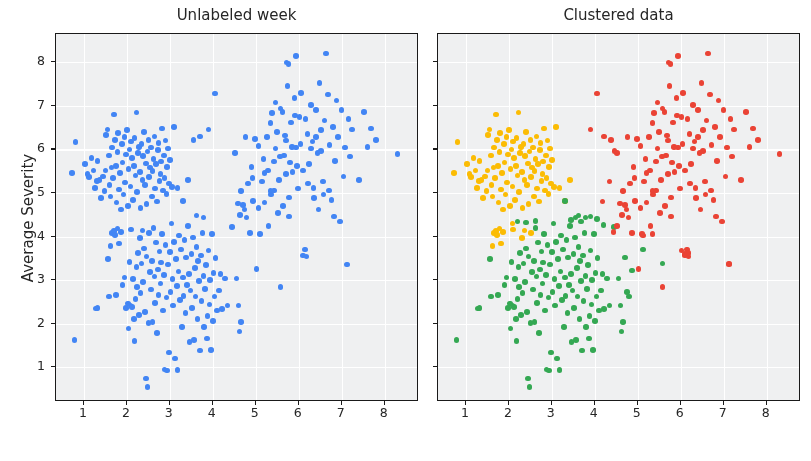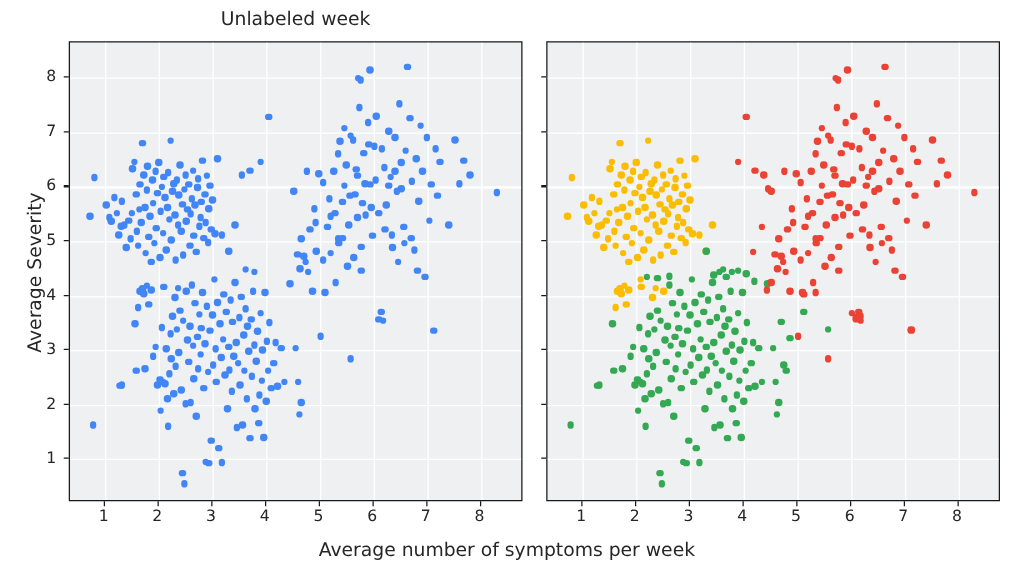--- a/index.html
+++ b/index.html
@@ -95,20 +95,21 @@
     transform: rotate(-90deg);
   }
 </style>
 </head>
 <body>
 
 <div id="figure">
 
   <div class="panel-title" id="title-left">Unlabeled week</div>
 
+  <div class="panel-title" id="title-right">Clustered data</div>
 
   <div class="axes" id="axes-left">
       <div class="gridline-v" style="left: 27.9231px;"></div>
       <div class="gridline-v" style="left: 70.8817px;"></div>
       <div class="gridline-v" style="left: 113.84px;"></div>
       <div class="gridline-v" style="left: 156.799px;"></div>
       <div class="gridline-v" style="left: 199.757px;"></div>
       <div class="gridline-v" style="left: 242.716px;"></div>
       <div class="gridline-v" style="left: 285.675px;"></div>
       <div class="gridline-v" style="left: 328.633px;"></div>
@@ -902,16 +903,15 @@
       <div class="tick-mark tick-y" style="left: 433px; top: 366.16px;"></div>
       <div class="tick-mark tick-y" style="left: 433px; top: 322.609px;"></div>
       <div class="tick-mark tick-y" style="left: 433px; top: 279.059px;"></div>
       <div class="tick-mark tick-y" style="left: 433px; top: 235.509px;"></div>
       <div class="tick-mark tick-y" style="left: 433px; top: 191.959px;"></div>
       <div class="tick-mark tick-y" style="left: 433px; top: 148.408px;"></div>
       <div class="tick-mark tick-y" style="left: 433px; top: 104.858px;"></div>
       <div class="tick-mark tick-y" style="left: 433px; top: 61.3077px;"></div>
     </div>
 
-  <div id="xlabel">Average number of symptoms per week</div>
   <div id="ylabel">Average Severity</div>
 
 </div>
 
 </body></html>

